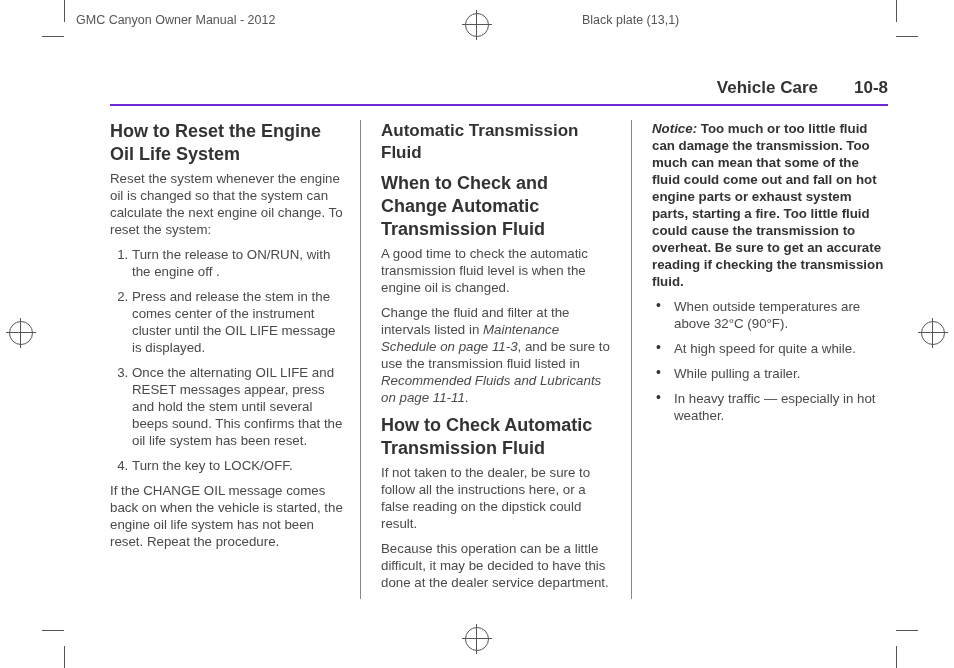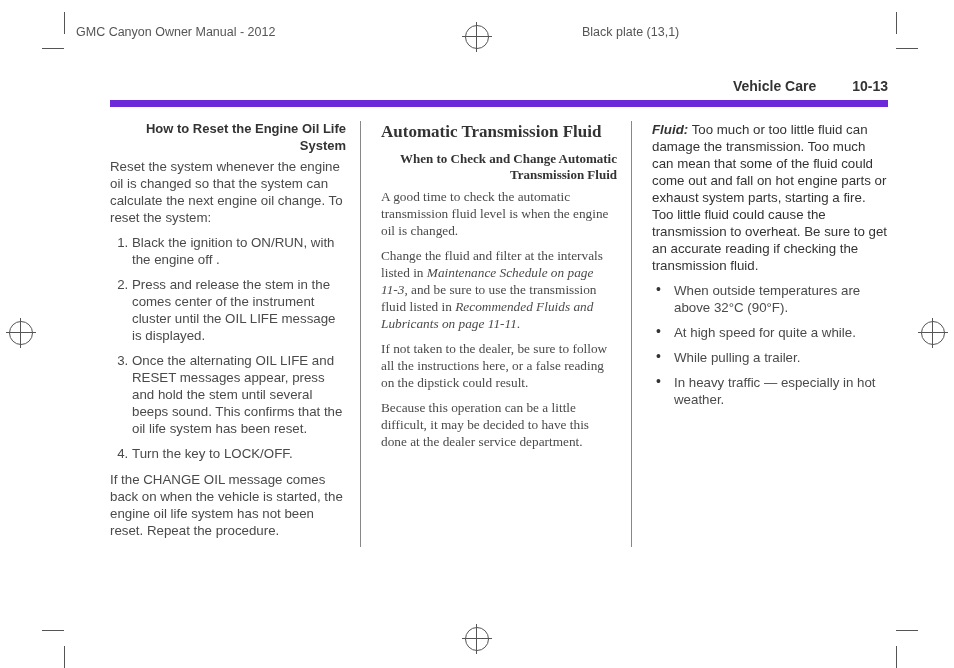--- a/index.html
+++ b/index.html
@@ -16,21 +16,21 @@
 
   
   .reg {
     position: absolute;
     left: 0;
     right: 0;
     height: 40px;
     font-size: 12.5px;
     color: #555;
   }
-  .reg.top { top: 20px; }
+  .reg.top { top: 8px; }
   .reg.bottom { bottom: 4px; }
 
   .reg .left-label {
     position: absolute;
     left: 76px;
     top: 5px;
   }
   .reg .right-label {
     position: absolute;
     left: 582px;
@@ -75,24 +75,24 @@
     right: 66px;
     top: 78px;
     bottom: 40px;
   }
 
   .running-head {
     display: flex;
     justify-content: flex-end;
     align-items: baseline;
     font-weight: bold;
-    font-size: 14px;
+    font-size: 17px;
     color: #333;
     padding-bottom: 6px;
-    border-bottom: 7px solid #6d28d9;
+    border-bottom: 2px solid #6d28d9;
     margin-bottom: 14px;
   }
   .running-head .section {
     margin-right: 36px;
   }
 
   .columns {
     display: flex;
     gap: 20px;
   }
@@ -101,37 +101,35 @@
     font-size: 13.3px;
     line-height: 1.28;
   }
   .col.sep {
     border-right: 1px solid #888;
     padding-right: 14px;
   }
   .col.mid {
     padding-right: 14px;
     border-right: 1px solid #888;
-    font-family: Liberation Serif, serif;
   }
 
   .h3, .h2b {
     font-weight: bold;
     color: #333;
   }
   .h2 {
     font-weight: bold;
     font-size: 17px;
     color: #333;
     margin: 0 0 8px 0;
   }
   .h3 {
-    font-size: 13px;
+    font-size: 18px;
     margin: 0 0 4px 0;
-    text-align: right;
   }
   p { margin: 0 0 8px 0; }
 
   ol {
     margin: 0 0 8px 0;
     padding-left: 22px;
   }
   ol li {
     margin-bottom: 8px;
   }
@@ -149,21 +147,21 @@
   ul.bullet li::before {
     content: "•";
     position: absolute;
     left: 4px;
     top: -1px;
     font-size: 14px;
     color: #333;
   }
 
   .italic { font-style: italic; }
-  .bold { font-weight: normal; color:#333; }
+  .bold { font-weight: bold; color:#333; }
   .notice-lead { font-style: italic; font-weight: bold; color:#333; }
 
   
   .side-target-left {
     position: absolute;
     left: 6px;
     top: 318px;
   }
   .side-target-right {
     position: absolute;
@@ -213,51 +211,52 @@
   </div>
 
   <div class="crop-v" style="left:896px; bottom:-4px; top:auto;"></div>
   <div class="crop-h" style="left:896px; top:6px;"></div>
 </div>
 
 <div class="page">
 
   <div class="running-head">
     <span class="section">Vehicle Care</span>
-    <span>10-13</span>
+    <span>10-8</span>
   </div>
 
   <div class="columns">
 
     <div class="col sep">
       <p class="h3">How to Reset the Engine Oil Life System</p>
       <p>Reset the system whenever the engine oil is changed so that the system can calculate the next engine oil change. To reset the system:</p>
       <ol>
-        <li>Black the ignition to ON/RUN, with the engine off .</li>
+        <li>Turn the release to ON/RUN, with the engine off .</li>
         <li>Press and release the stem in the comes center of the instrument cluster until the OIL LIFE message is displayed.</li>
         <li>Once the alternating OIL LIFE and RESET messages appear, press and hold the stem until several beeps sound. This confirms that the oil life system has been reset.</li>
         <li>Turn the key to LOCK/OFF.</li>
       </ol>
       <p>If the CHANGE OIL message comes back on when the vehicle is started, the engine oil life system has not been reset. Repeat the procedure.</p>
     </div>
 
     <div class="col mid">
       <p class="h2">Automatic Transmission Fluid</p>
       <p class="h3">When to Check and Change Automatic Transmission Fluid</p>
       <p>A good time to check the automatic transmission fluid level is when the engine oil is changed.</p>
       <p>
         <span>Change the fluid and filter at the intervals listed in </span><span class="italic">Maintenance Schedule on page 11‑3</span><span>, and be sure to use the transmission fluid listed in </span><span class="italic">Recommended Fluids and Lubricants on page 11‑11</span><span>.</span>
       </p>
+      <p class="h3">How to Check Automatic Transmission Fluid</p>
       <p>If not taken to the dealer, be sure to follow all the instructions here, or a false reading on the dipstick could result.</p>
       <p>Because this operation can be a little difficult, it may be decided to have this done at the dealer service department.</p>
     </div>
 
     <div class="col">
       <p>
-        <span class="notice-lead">Fluid:</span><span class="bold"> Too much or too little fluid can damage the transmission. Too much can mean that some of the fluid could come out and fall on hot engine parts or exhaust system parts, starting a fire. Too little fluid could cause the transmission to overheat. Be sure to get an accurate reading if checking the transmission fluid.</span>
+        <span class="notice-lead">Notice:</span><span class="bold"> Too much or too little fluid can damage the transmission. Too much can mean that some of the fluid could come out and fall on hot engine parts or exhaust system parts, starting a fire. Too little fluid could cause the transmission to overheat. Be sure to get an accurate reading if checking the transmission fluid.</span>
       </p>
       <ul class="bullet">
         <li>When outside temperatures are above 32°C (90°F).</li>
         <li>At high speed for quite a while.</li>
         <li>While pulling a trailer.</li>
         <li>In heavy traffic — especially in hot weather.</li>
       </ul>
     </div>
 
   </div>

